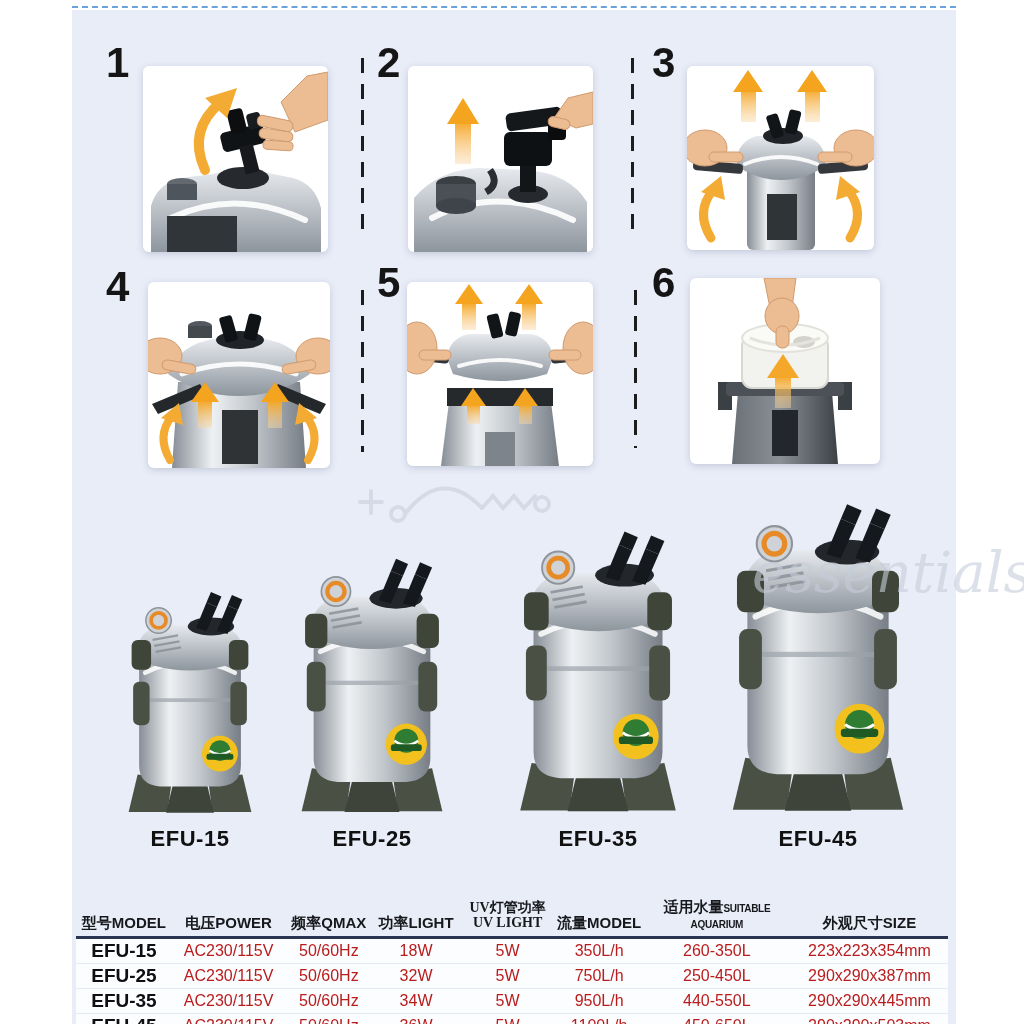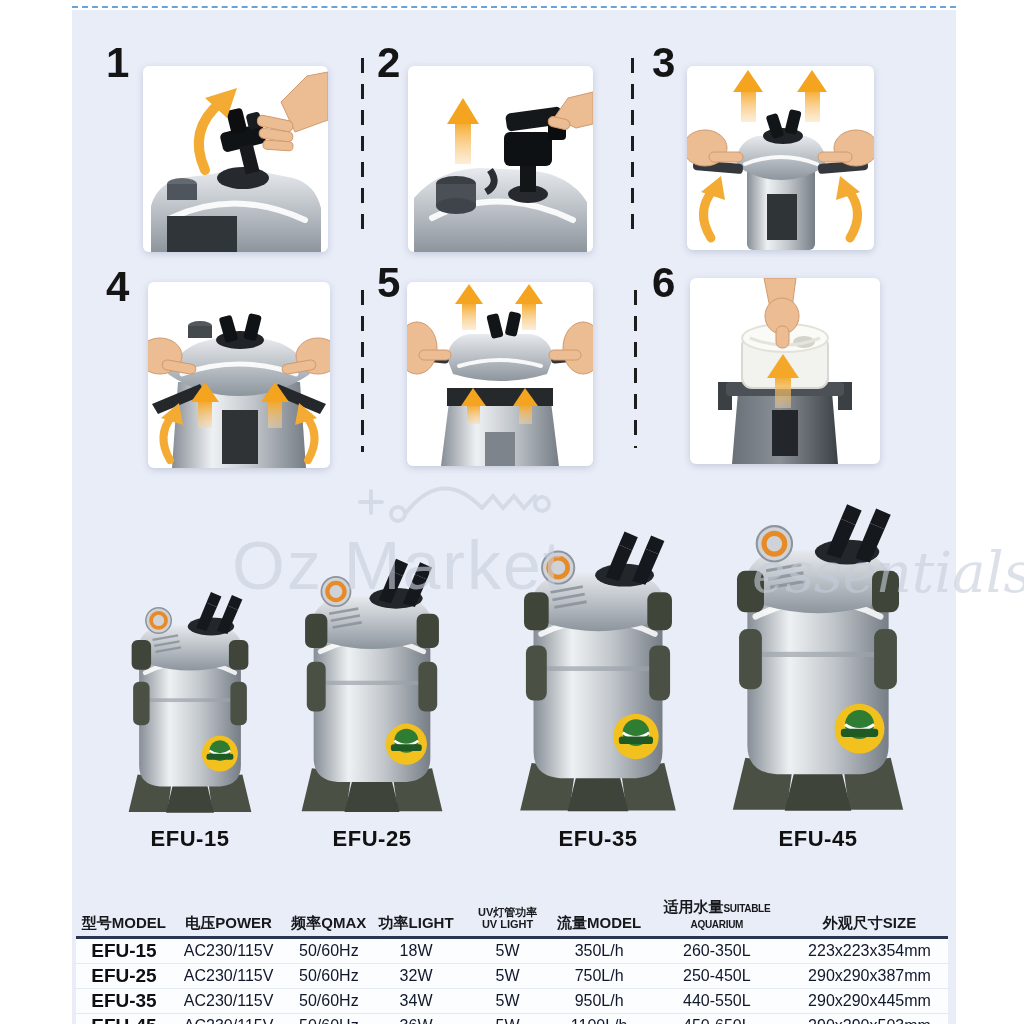--- a/index.html
+++ b/index.html
@@ -25,22 +25,22 @@
   .wm-brand{left:232px;top:526px;font-size:68px;color:#c9cfdd;opacity:.62;letter-spacing:2px;}
   .wm-script{left:752px;top:540px;font-family:"DejaVu Serif",serif;font-style:italic;
              font-size:56px;color:#c6cdda;opacity:.6;}
   .wm-doodle{left:342px;top:464px;width:210px;height:80px;opacity:.75;}
 
   
   .spec{position:absolute;left:76px;top:896px;width:872px;border-collapse:collapse;table-layout:fixed;}
   .spec th{font-size:15px;font-weight:bold;color:#16181c;padding:3px 0 5px;vertical-align:bottom;
            border-bottom:3px solid #2b3450;line-height:1.05;}
   .spec th .en-small{font-size:10px;letter-spacing:-.3px;}
-  .spec th.uv{font-size:11px;}
-  .spec td{background:#fcfdff;text-align:center;font-size:16px;color:#0f172a;
+  .spec th.uv{font-size:14px;font-family:Liberation Serif, serif;}
+  .spec td{background:#fcfdff;text-align:center;font-size:16px;color:#b91c1c;
            padding:1px 0;border-bottom:1px solid #e4eaf4;}
   .spec td.model{font-size:19px;font-weight:bold;color:#0d0f12;}
   .spec th{text-align:center;}
 </style>
 </head>
 <body>
 
 <div id="canvas">
 
   <svg width="0" height="0" style="position:absolute" aria-hidden="true">
@@ -324,21 +324,20 @@
 
   <svg class="wm wm-doodle" viewBox="0 0 210 80">
     <g stroke="#cfd5e0" stroke-width="4" fill="none" stroke-linecap="round">
       <path d="M18 38 h22 M29 27 v22"></path>
       <circle cx="56" cy="50" r="7"></circle>
       <path d="M63 50 Q100 2 140 44"></path>
       <path d="M140 44 l11 -12 l10 12 l11 -12 l10 12 l11 -12"></path>
       <circle cx="200" cy="40" r="7"></circle>
     </g>
   </svg>
-  <div class="wm wm-brand">Oz Market</div>
   <div class="wm wm-script">essentials</div>
 
   <table class="spec">
     <colgroup>
       <col style="width:11%">
         <col style="width:13%">
         <col style="width:10%">
         <col style="width:10%">
       <col style="width:11%">
         <col style="width:10%">

